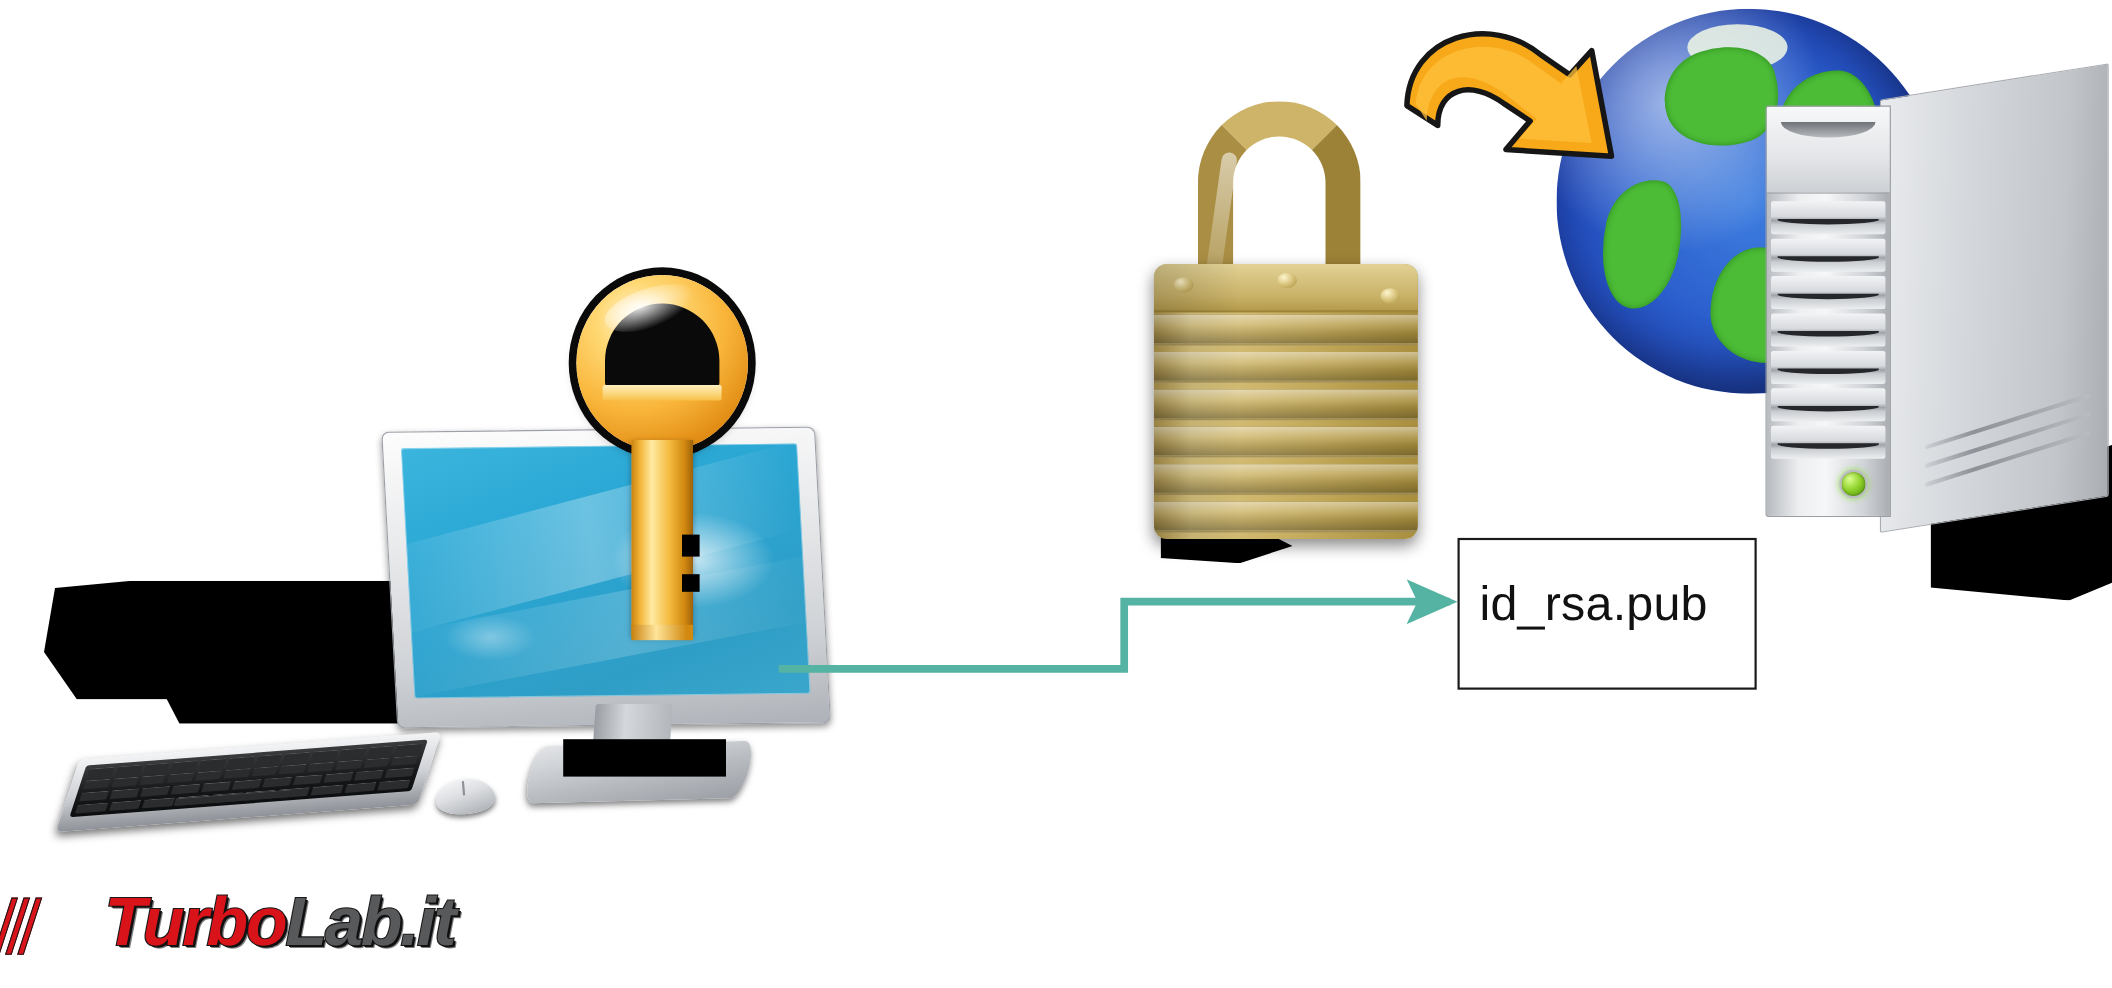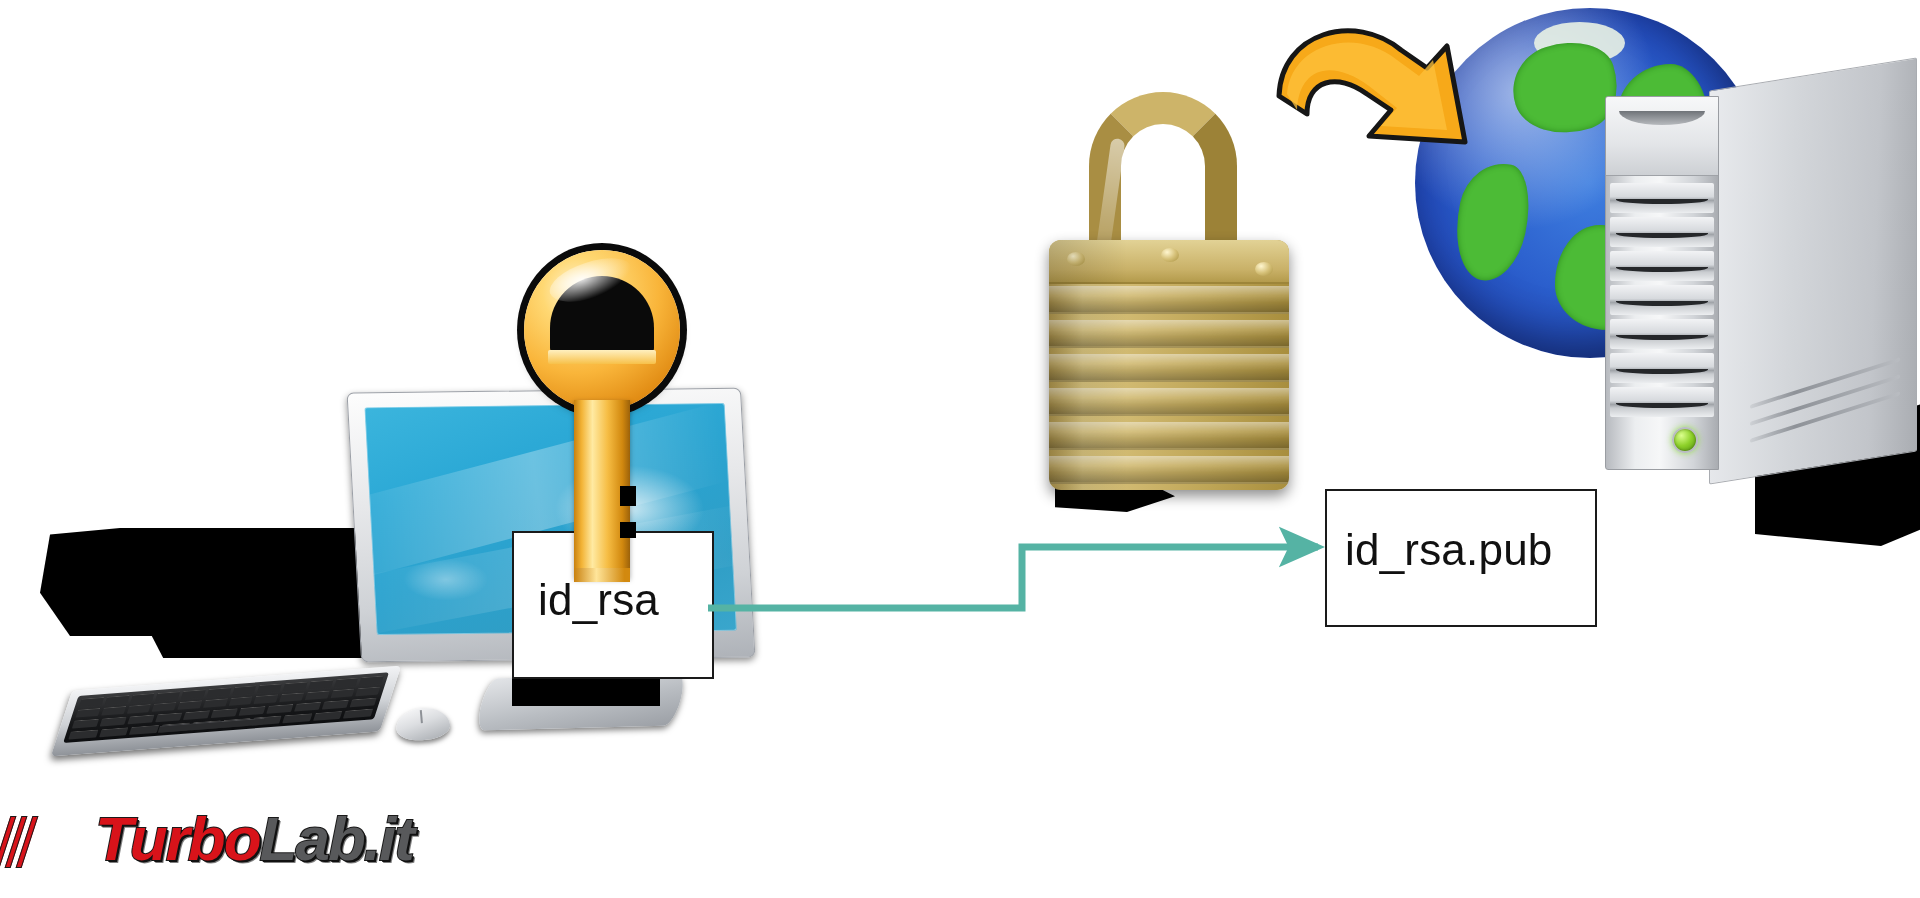--- a/index.html
+++ b/index.html
@@ -396,23 +396,20 @@
             <i class="kb-key"></i>
           </div>
         <div class="kb-space"></div>
       </div>
     </div>
 
     <div class="mouse"></div>
   </div>
 
   <div class="box-shadow-blob" id="id-rsa-box-shadow"></div>
-  <div class="label-box" id="label-id-rsa">
-    <span class="label-text">id_rsa</span>
-  </div>
 
   <div class="abs nosel" id="key-icon">
     <div class="key-head">
       <div class="key-hole"></div>
       <div class="key-shine"></div>
     </div>
     <div class="key-shaft"></div>
     <div class="key-tooth key-t1"></div>
     <div class="key-tooth key-t2"></div>
     <div class="key-tip"></div>

